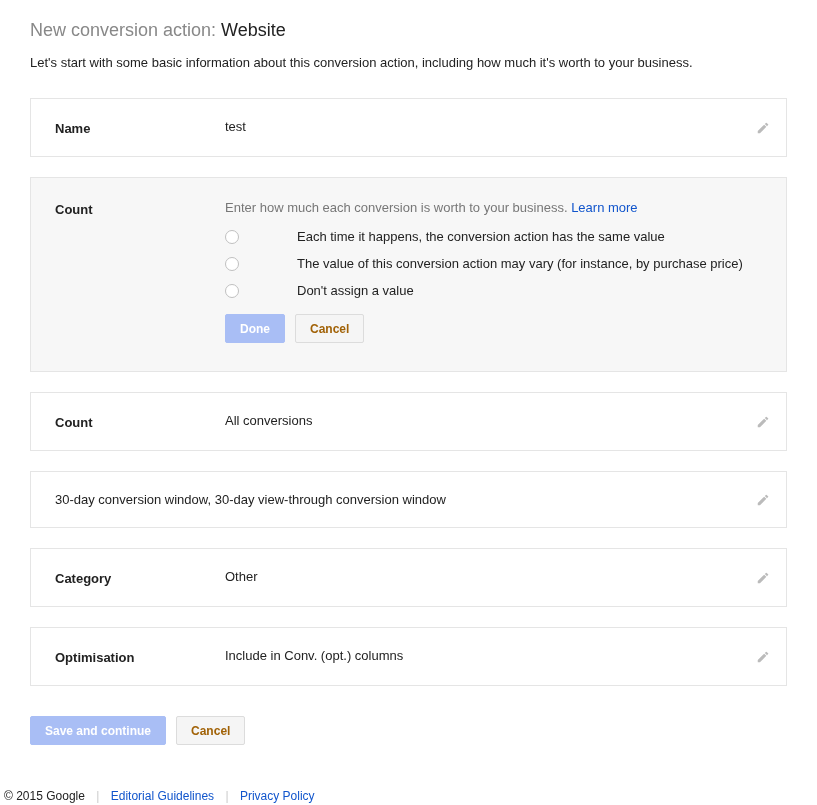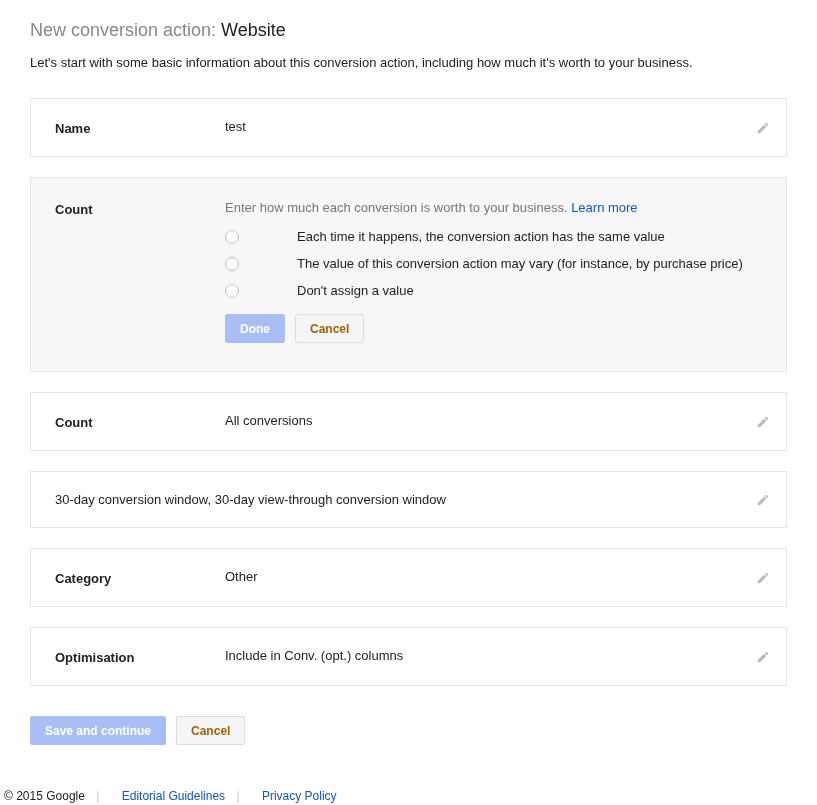--- a/index.html
+++ b/index.html
@@ -108,21 +108,21 @@
     gap: 10px;
     margin-bottom: 18px;
   }
   .footer {
     padding: 6px 2px;
     font-size: 12px;
     color: #222;
     border-top: none;
   }
   .footer .sep { color: #ccc; margin: 0 8px; }
-  .footer a { color: #1155cc; text-decoration: none; margin-left: 11px; }
+  .footer a { color: #1155cc; text-decoration: none; }
 </style>
 </head>
 <body>
 
 <div class="page">
 
   <h1 class="page-title">
     <span>New conversion action: </span><span class="strong">Website</span>
   </h1>
 

